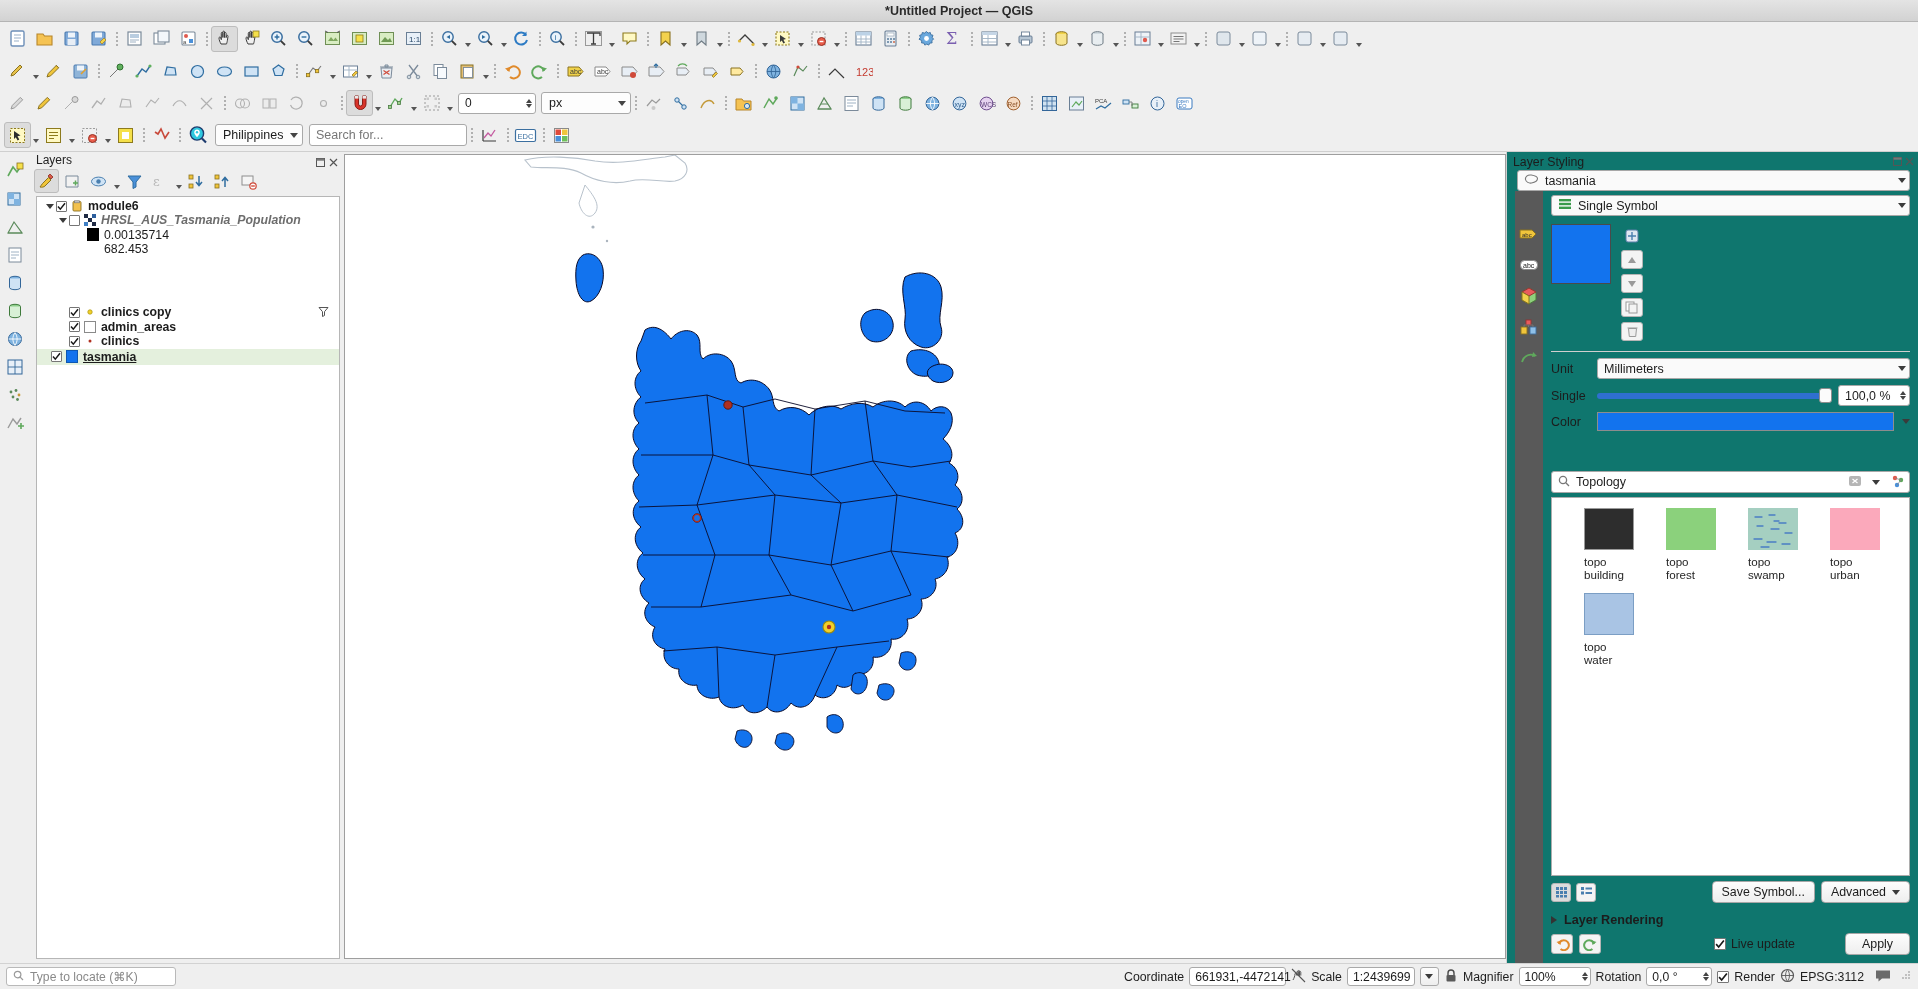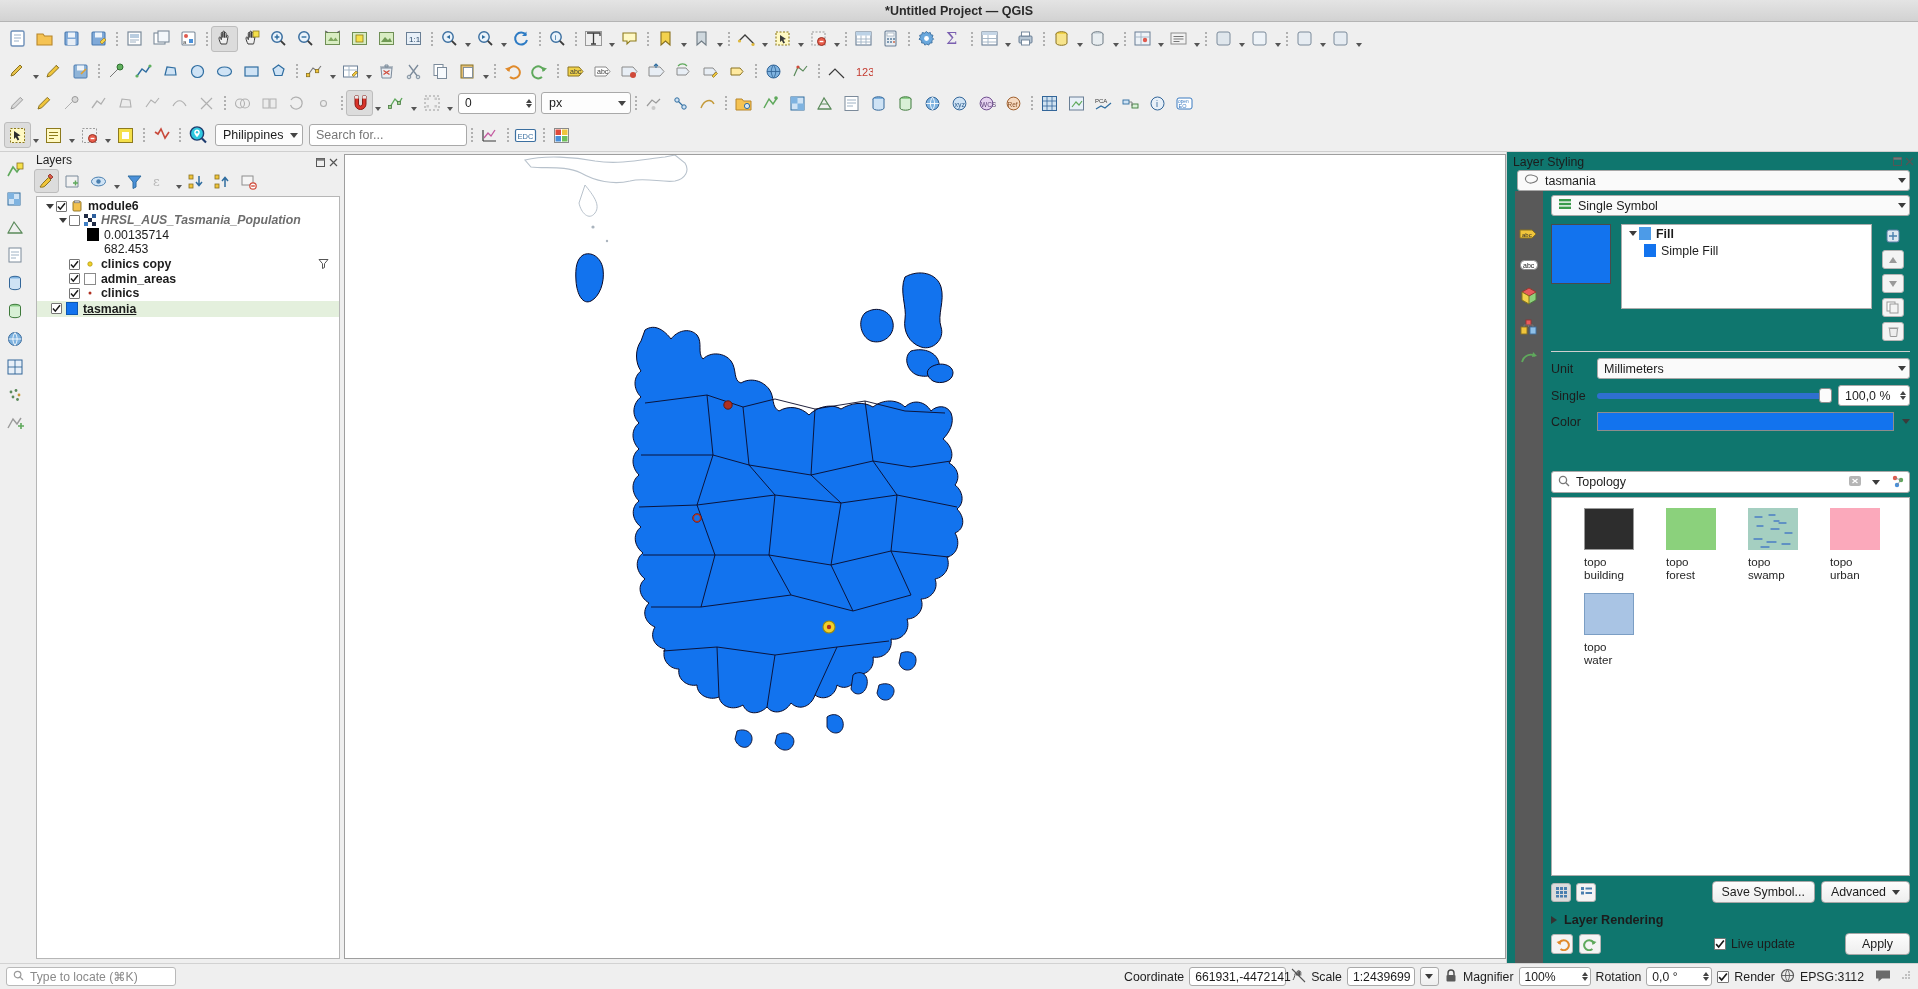--- a/index.html
+++ b/index.html
@@ -1125,21 +1125,21 @@
 
         <div class="lrow" style="padding-left:50px;">
           <span class="swatch" style="background:#000000;width:13px;height:13px;"></span>
           <span class="lname plain">0.00135714</span>
         </div>
         <div class="lrow" style="padding-left:50px;">
           <span class="swatch" style="background:#ffffff;width:13px;height:13px;"></span>
           <span class="lname plain">682.453</span>
         </div>
 
-        <div class="lrow" style="padding-left:32px;">
+        <div class="lrow" style="padding-left:32px;margin-top:48px;">
           <span class="cb">
             <svg width="9" height="9" viewBox="0 0 9 9">
                 <path d="M1 4.6l2.3 2.6L8 1.3" fill="none" stroke="#1a1a1a" stroke-width="1.5"></path>
               </svg>
           </span>
           <span class="swatch" style="display:flex;align-items:center;justify-content:center;">
             <svg width="10" height="10">
                 <circle cx="5" cy="5" r="2.2" fill="#f2d02a" stroke="#b09a12" stroke-width=".8"></circle>
               </svg>
           </span>
@@ -1368,33 +1368,20 @@
                     <rect x="1" y="8.6" width="12" height="2.4" fill="#3a9a4a"></rect>
                   </svg>
               </span>
               <span>Single Symbol</span>
             </span>
             <span class="ar"></span>
           </div>
 
           <div class="symrow">
             <div class="preview" style="background:#1273ee;"></div>
-            <div class="symtree">
-              <div class="strow">
-                <span class="exp">
-                    <i></i>
-                  </span>
-                <span class="swatch" style="background:#4c9be8;width:13px;height:13px;"></span>
-                <span style="font-weight:bold;">Fill</span>
-              </div>
-              <div class="strow" style="padding-left:22px;">
-                <span class="swatch" style="background:#1273ee;width:13px;height:13px;"></span>
-                <span>Simple Fill</span>
-              </div>
-            </div>
             <div class="sym-side">
               <div class="sbtn flat">
                 <svg width="16" height="16">
                     <rect x="2" y="2" width="12" height="12" rx="2" fill="#dfe8f2" stroke="#5b7fa8" stroke-width="1"></rect>
                     <path d="M8 4v8M4 8h8" stroke="#4a7faf" stroke-width="1.4"></path>
                   </svg>
               </div>
               <div class="sbtn">
                 <svg width="10" height="8">
                     <path d="M5 1l4 6H1z" fill="#9a9a9a"></path>

